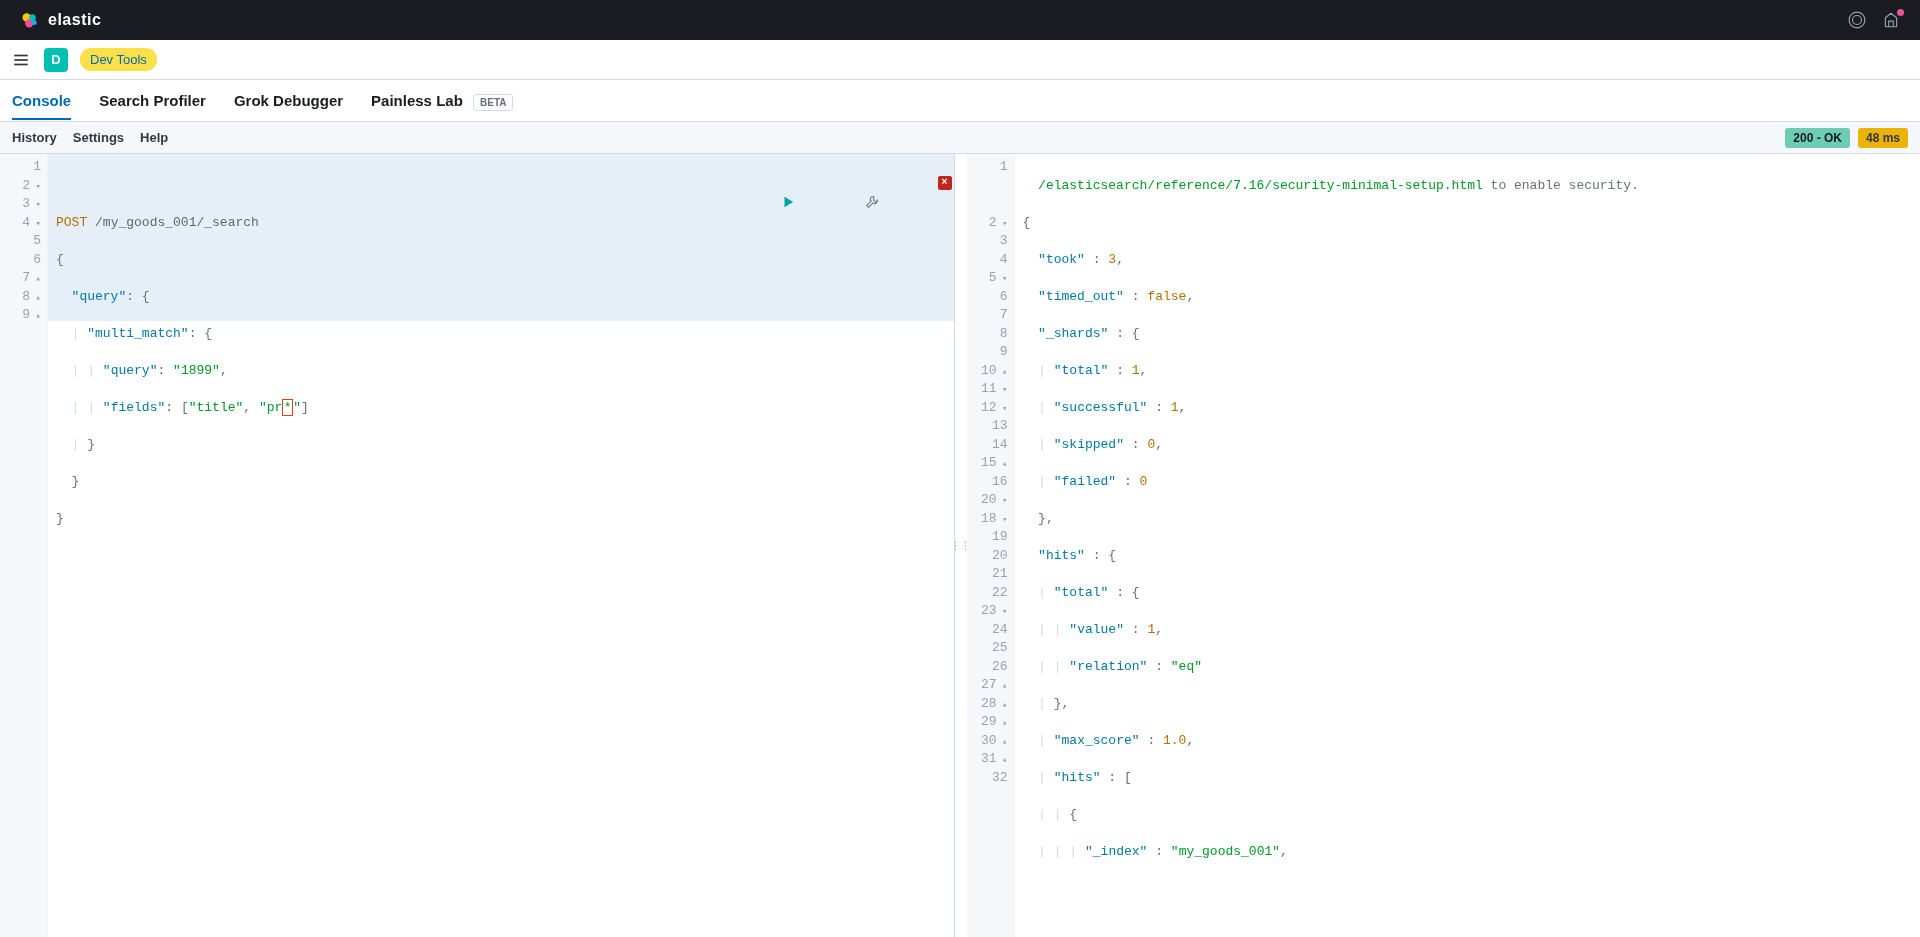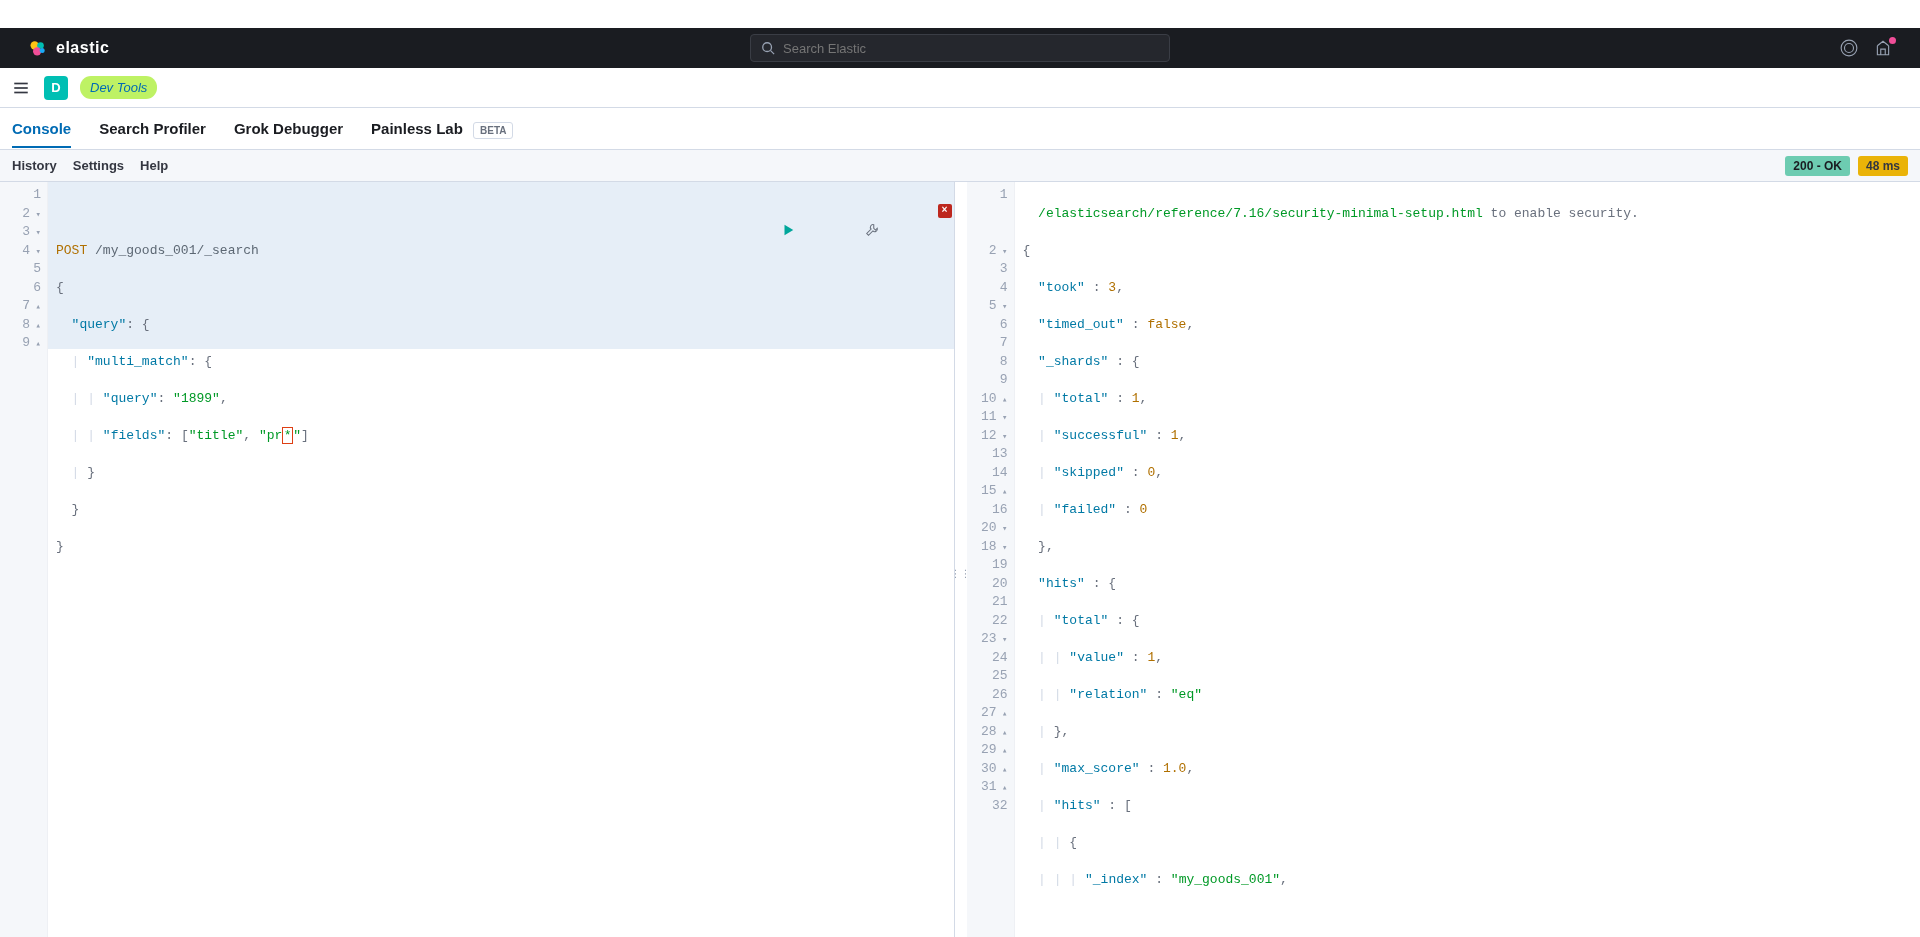--- a/index.html
+++ b/index.html
@@ -1,33 +1,33 @@
 <!DOCTYPE html>
 <html><head>
 <meta charset="utf-8">
 <style>
   * { box-sizing: border-box; margin: 0; padding: 0; }
   body { font-family: -apple-system, BlinkMacSystemFont, "Segoe UI", Helvetica, Arial, sans-serif; font-size: 14px; color: #343741; background: #fff; }
   
   
-  .top-header { background: #1a1c21; height: 40px; display: flex; align-items: center; padding: 0 28px; position: relative; margin-top: 28px; }
+  .top-header { background: #1a1c21; height: 40px; display: flex; align-items: center; padding: 0 20px; position: relative; }
   .logo-area { display: flex; align-items: center; gap: 8px; }
   .logo-icon { width: 20px; height: 20px; position: relative; }
   .logo-text { color: #fff; font-size: 16px; font-weight: 600; letter-spacing: 0.5px; }
   .search-box { position: absolute; left: 50%; transform: translateX(-50%); width: 420px; height: 28px; background: #25272d; border: 1px solid #3a3d45; border-radius: 4px; display: flex; align-items: center; padding: 0 10px; gap: 8px; }
   .search-box input { background: transparent; border: none; outline: none; color: #98a2b3; font-size: 13px; flex: 1; }
   .header-icons { margin-left: auto; display: flex; gap: 16px; align-items: center; }
   .header-icon { color: #98a2b3; cursor: pointer; position: relative; }
   .badge-dot { position: absolute; top: -2px; right: -4px; width: 7px; height: 7px; border-radius: 50%; background: #f04e98; }
   
   
   .sub-header { height: 40px; border-bottom: 1px solid #d3dae6; display: flex; align-items: center; padding: 0 12px; gap: 12px; }
   .hamburger { width: 20px; cursor: pointer; }
   .d-square { width: 24px; height: 24px; background: #00bfb3; border-radius: 4px; color: #fff; font-weight: 700; font-size: 13px; display: flex; align-items: center; justify-content: center; }
-  .pill-link { background: #bef264; color: #006bb4; padding: 4px 10px; border-radius: 11px; font-size: 13px; cursor: pointer; font-style: italic; }
+  .pill-link { background: #fde047; color: #006bb4; padding: 4px 10px; border-radius: 11px; font-size: 13px; cursor: pointer; }
   
   
   .tabs-row { display: flex; align-items: center; padding: 0 12px; border-bottom: 1px solid #d3dae6; height: 42px; gap: 28px; }
   .tab { font-size: 15px; font-weight: 600; color: #1a1c21; padding: 10px 0; cursor: pointer; position: relative; }
   .tab.active { color: #006bb4; }
   .tab.active::after { content: ""; position: absolute; bottom: -1px; left: 0; right: 0; height: 2px; background: #006bb4; }
   .beta-badge { font-size: 10px; font-weight: 700; color: #69707d; border: 1px solid #d3dae6; border-radius: 3px; padding: 2px 6px; margin-left: 6px; vertical-align: middle; margin-top: 14px; }
   
   
   .toolbar-row { display: flex; align-items: center; padding: 6px 12px; background: #f5f7fa; border-bottom: 1px solid #d3dae6; height: 32px; gap: 16px; font-size: 13px; }
@@ -77,29 +77,20 @@
   <div class="logo-area">
     <span class="logo-icon">
       <svg viewBox="0 0 24 24" width="20" height="20">
           <circle cx="8" cy="9" r="5" fill="#fec514"></circle>
           <circle cx="15" cy="9" r="4" fill="#00bfb3"></circle>
           <circle cx="11" cy="16" r="5" fill="#f04e98"></circle>
           <circle cx="17" cy="15" r="3" fill="#1ba9f5"></circle>
         </svg>
     </span>
     <span class="logo-text">elastic</span>
-  </div>
-  <div class="search-box">
-    <span>
-      <svg width="14" height="14" viewBox="0 0 16 16" fill="none" stroke="#98a2b3" stroke-width="1.5">
-          <circle cx="7" cy="7" r="5"></circle>
-          <line x1="11" y1="11" x2="15" y2="15"></line>
-        </svg>
-    </span>
-    <input type="text" placeholder="Search Elastic" style="">
   </div>
   <div class="header-icons">
     <span class="header-icon">
       <svg width="18" height="18" viewBox="0 0 16 16" fill="none" stroke="#98a2b3" stroke-width="1">
           <circle cx="8" cy="8" r="7"></circle>
           <circle cx="8" cy="8" r="4"></circle>
         </svg>
     </span>
     <span class="header-icon">
       <svg width="18" height="18" viewBox="0 0 16 16" fill="none" stroke="#98a2b3" stroke-width="1">

